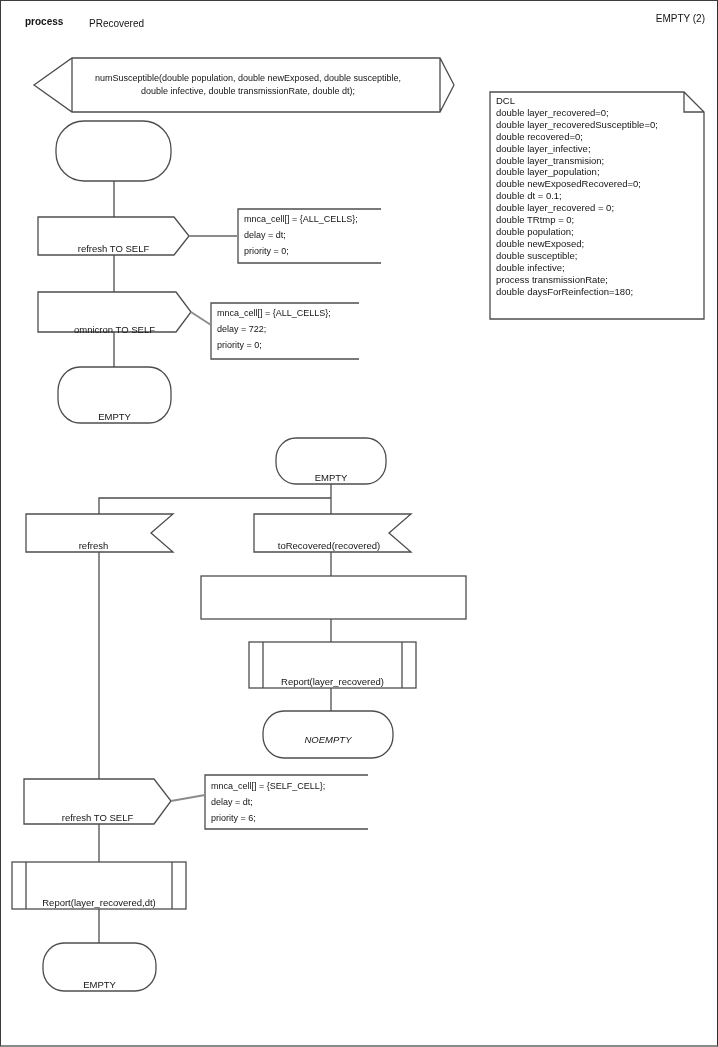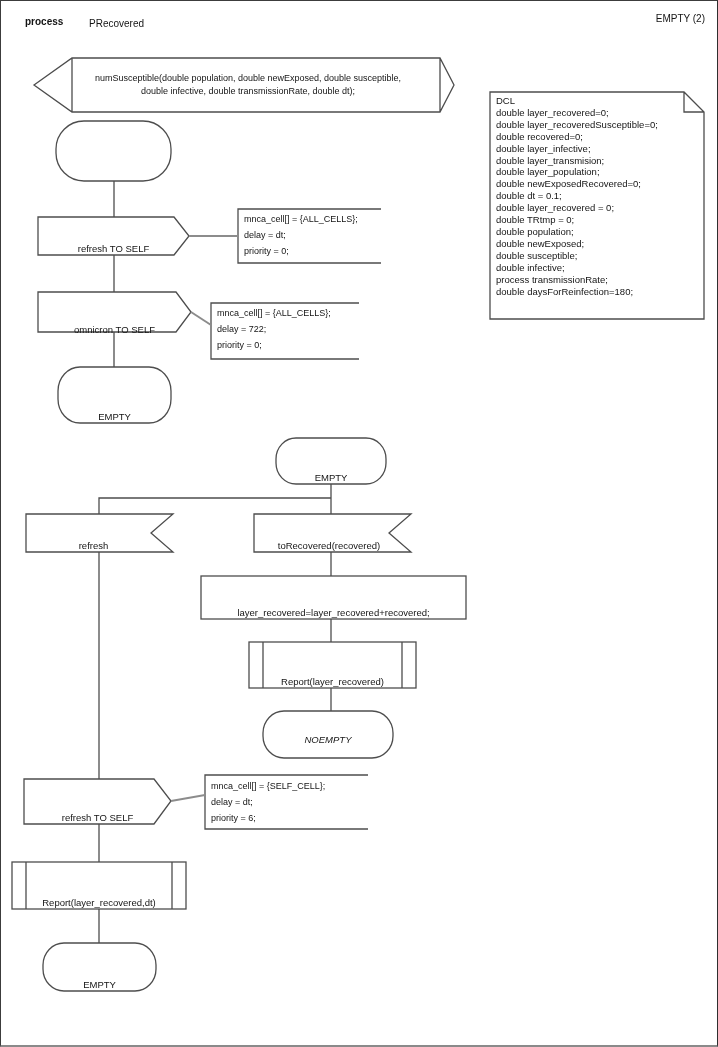--- a/index.html
+++ b/index.html
@@ -136,23 +136,20 @@
   </div>
 
   <div class="abs lbl" style="left:25px;top:513px;width:135px;height:38px;">
     <span>refresh</span>
   </div>
 
   <div class="abs lbl" style="left:253px;top:513px;width:150px;height:38px;">
     <span>toRecovered(recovered)</span>
   </div>
 
-  <div class="abs lbl" style="left:200px;top:575px;width:265px;height:43px;">
-    <span>layer_recovered=layer_recovered+recovered;</span>
-  </div>
 
   <div class="abs lbl" style="left:262px;top:641px;width:139px;height:46px;">
     <span>Report(layer_recovered)</span>
   </div>
 
   <div class="abs lbl" style="left:262px;top:710px;width:130px;height:35px;font-style:italic;">
     <span>NOEMPTY</span>
   </div>
 
   <div class="abs lbl" style="left:23px;top:778px;width:147px;height:45px;">

